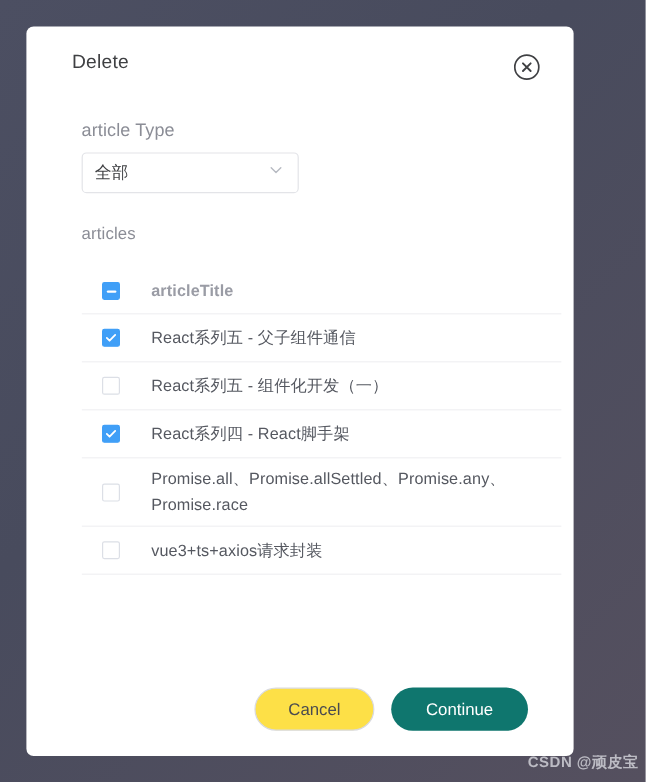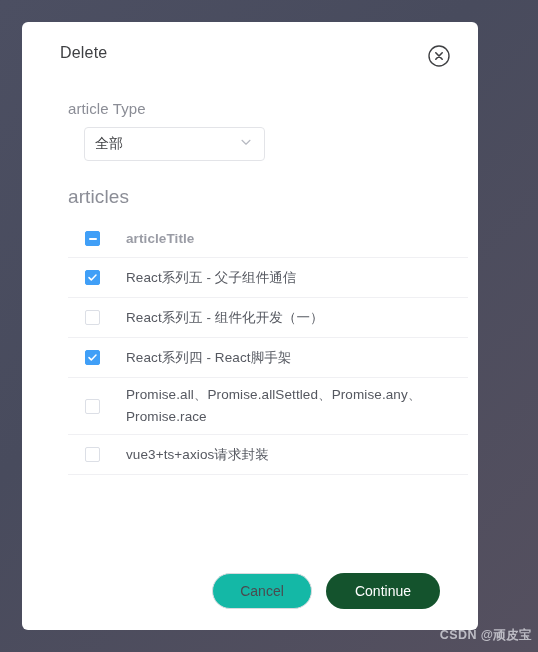--- a/index.html
+++ b/index.html
@@ -62,21 +62,21 @@
   .field-label {
     font-size: 15px;
     color: #8b8d96;
     margin: 0 0 10px 8px;
     letter-spacing: .1px;
   }
   .select-wrap {
     position: relative;
     width: 181px;
     height: 34px;
-    margin-left: 24px;
+    margin-left: 8px;
     margin-bottom: 25px;
   }
   .select-box {
     width: 100%;
     height: 100%;
     border: 1px solid #e3e4e8;
     border-radius: 4px;
     background: #fff;
     display: flex;
     align-items: center;
@@ -86,23 +86,23 @@
     cursor: pointer;
   }
   .select-chevron {
     position: absolute;
     right: 12px;
     top: 50%;
     transform: translateY(-50%);
     pointer-events: none;
   }
   .section-label {
-    font-size: 19px;
+    font-size: 14px;
     color: #8b8d96;
-    margin: 0 0 12px 8px;
+    margin: 0 0 22px 8px;
     letter-spacing: .1px;
   }
 
   
   .table {
     margin-left: 8px;
     width: 400px;
     height: 290px;
     overflow: hidden;
   }
@@ -189,27 +189,27 @@
     font-size: 14px;
     cursor: pointer;
     display: inline-flex;
     align-items: center;
     justify-content: center;
     border: none;
     font-family: inherit;
   }
   .btn-cancel {
     width: 100px;
-    background: #14b8a6;
+    background: #fde047;
     border: 1px solid #d9dade;
     color: #4a4b50;
   }
   .btn-primary {
     width: 114px;
-    background: #14532d;
+    background: #0f766e;
     color: #ffffff;
   }
 
   
   .watermark {
     position: absolute;
     right: 6px;
     bottom: 8px;
     font-size: 12.5px;
     color: #cfcfd6;

